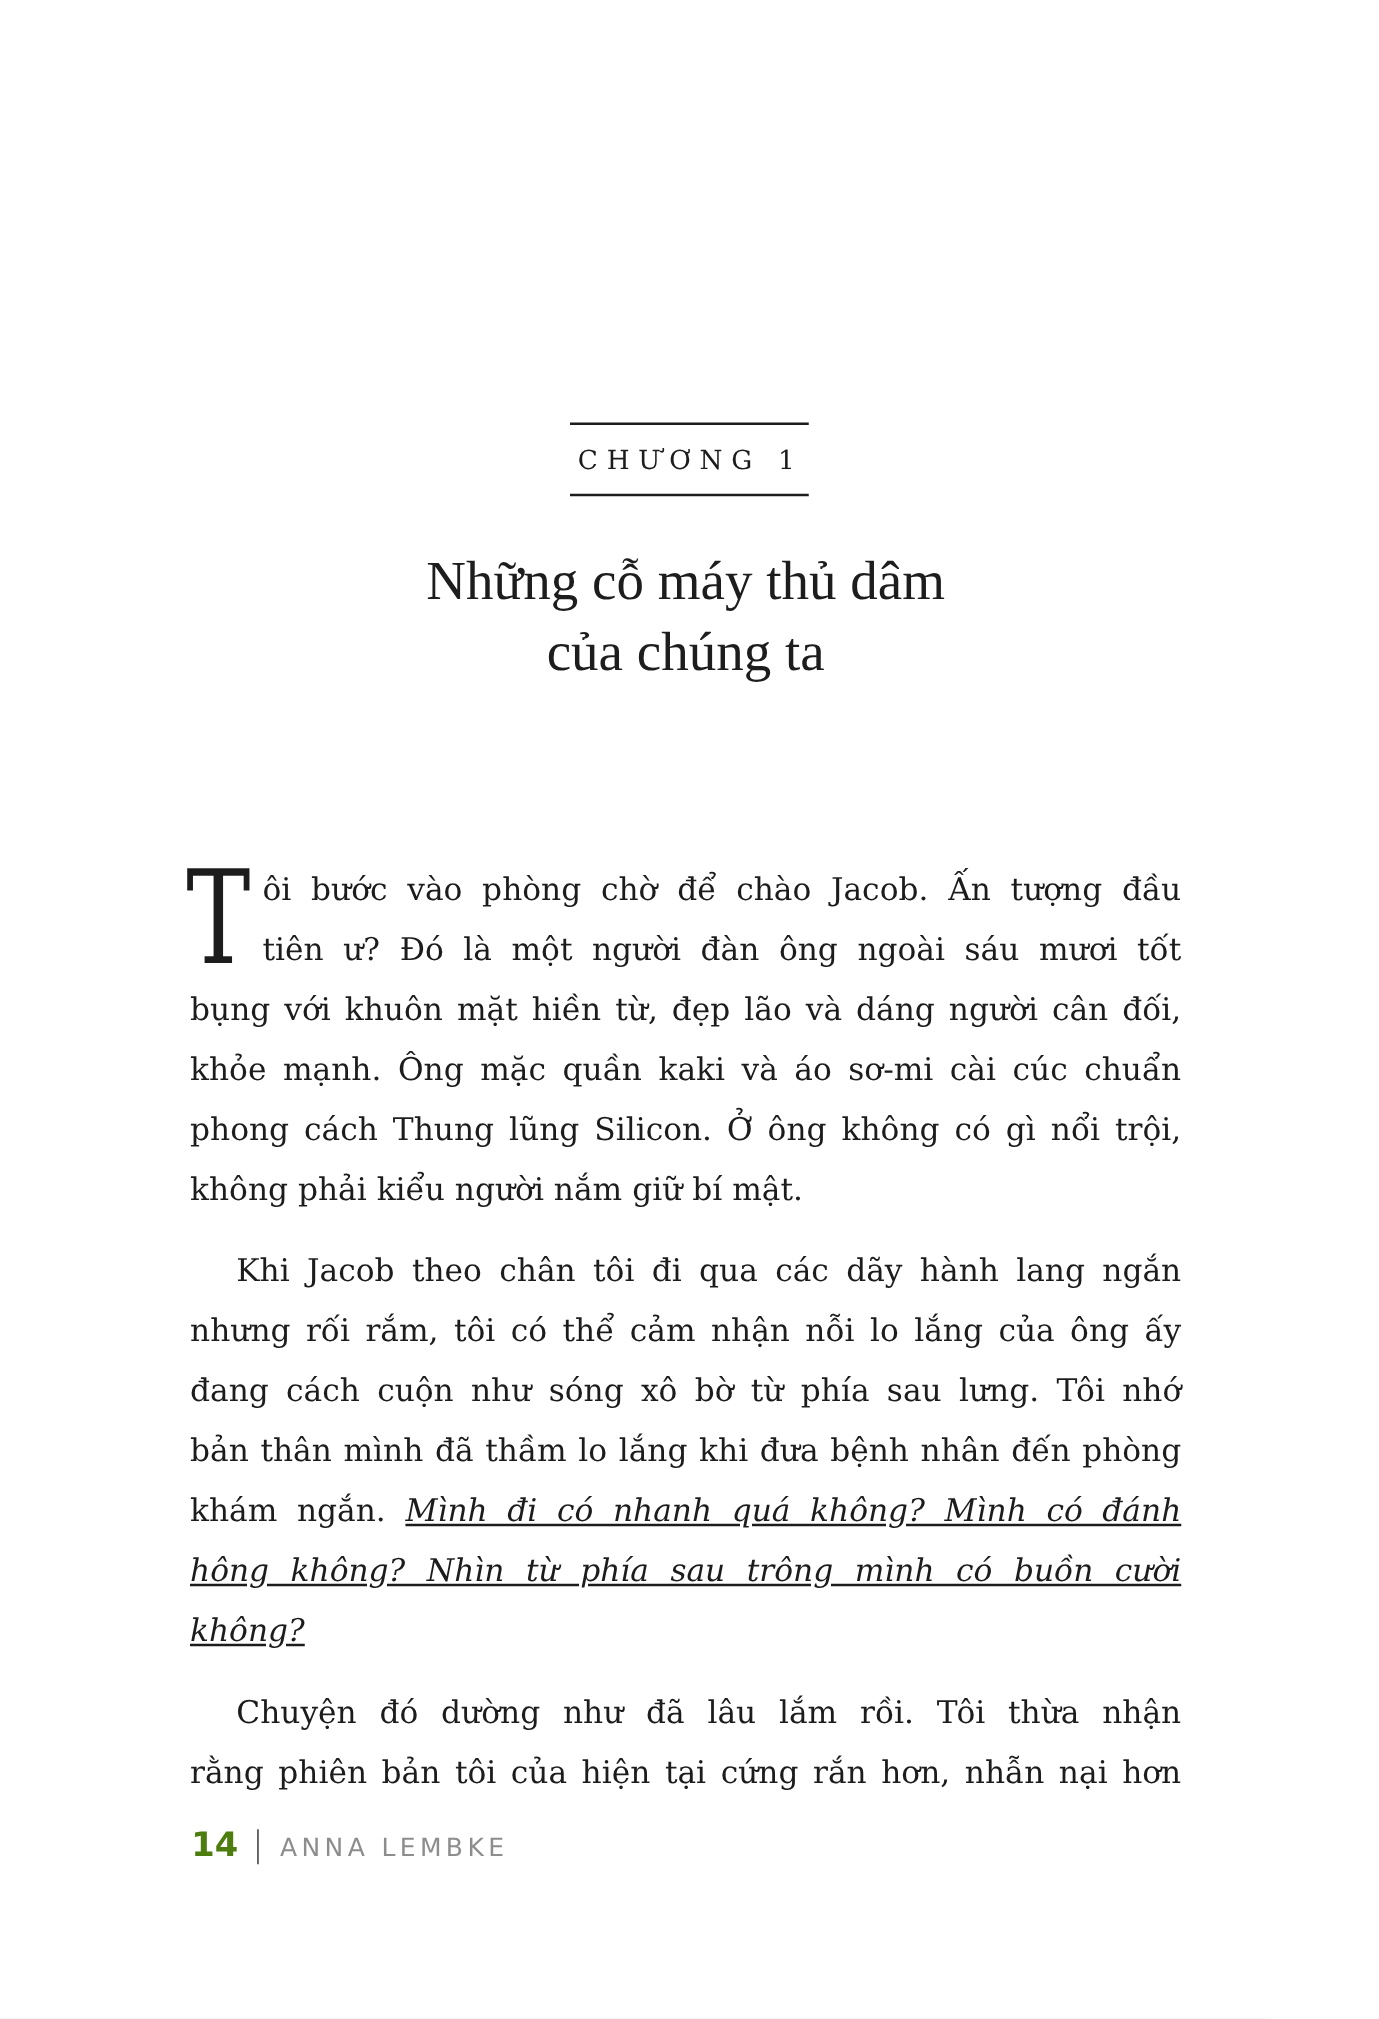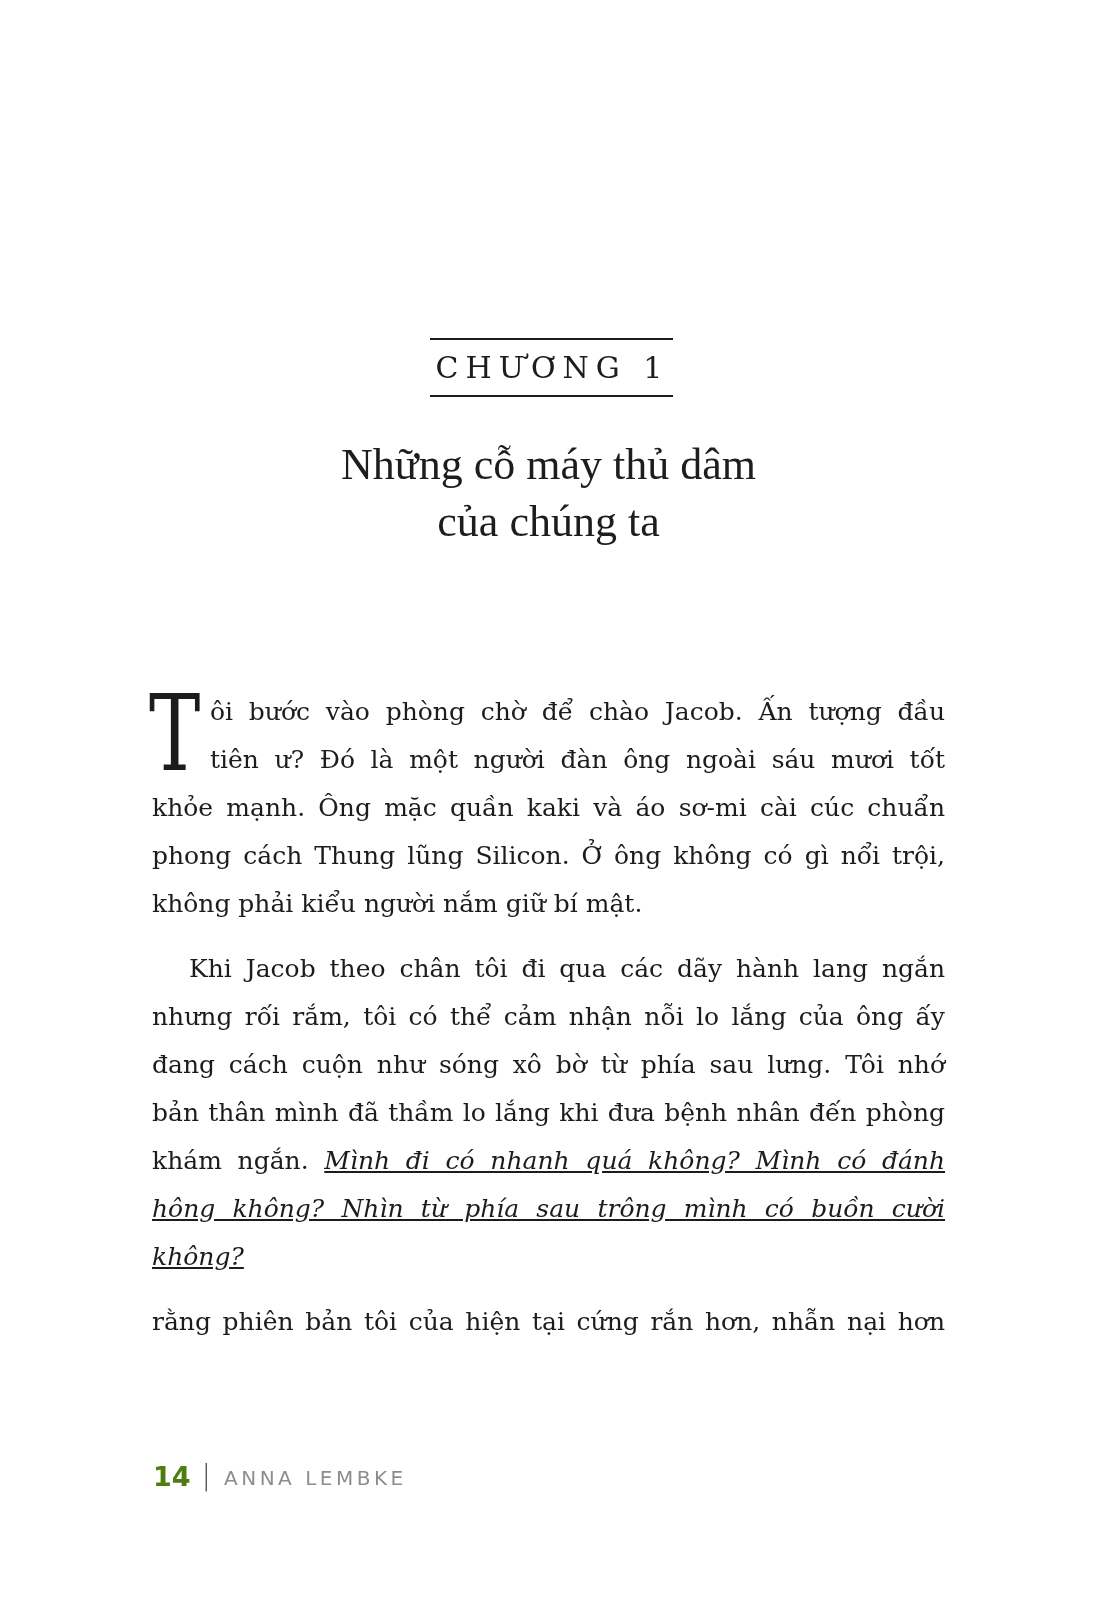--- a/index.html
+++ b/index.html
@@ -23,21 +23,21 @@
   .chapter-head{
     position:absolute;top:338px;left:0;width:100%;
     text-align:center;
   }
   .chapter-box{
     display:inline-block;
     border-top:2px solid var(--rule);
     border-bottom:2px solid var(--rule);
     padding:9px 4px 8px 6px;
     font-family:"DejaVu Serif","Liberation Serif",serif;
-    font-size:30px;line-height:38px;
+    font-size:21px;line-height:38px;
     letter-spacing:7px;
     color:var(--text);
   }
   
   .title{
     position:absolute;top:436px;left:152px;width:793px;
     text-align:center;
     font-family:Liberation Serif, serif;
     font-weight:500;
     font-size:44px;line-height:57px;
@@ -98,33 +98,35 @@
     <span class="title-line">Những cỗ máy thủ dâm</span>
     <span class="title-line">của chúng ta</span>
   </h1>
 
   <div class="body-text">
     <span class="dropcap">T</span>
 
   <div class="para">
         <div class="line just dc-indent"><span>ôi bước vào phòng chờ để chào Jacob. Ấn tượng đầu</span></div>
         <div class="line just dc-indent"><span>tiên ư? Đó là một người đàn ông ngoài sáu mươi tốt</span></div>
+        <div class="line just"><span>bụng với khuôn mặt hiền từ, đẹp lão và dáng người cân đối,</span></div>
         <div class="line just"><span>khỏe mạnh. Ông mặc quần kaki và áo sơ-mi cài cúc chuẩn</span></div>
         <div class="line just"><span>phong cách Thung lũng Silicon. Ở ông không có gì nổi trội,</span></div>
         <div class="line"><span>không phải kiểu người nắm giữ bí mật.</span></div>
       </div>
       <div class="para">
         <div class="line just p-indent"><span>Khi Jacob theo chân tôi đi qua các dãy hành lang ngắn</span></div>
         <div class="line just"><span>nhưng rối rắm, tôi có thể cảm nhận nỗi lo lắng của ông ấy</span></div>
         <div class="line just"><span>đang cách cuộn như sóng xô bờ từ phía sau lưng. Tôi nhớ</span></div>
         <div class="line just"><span>bản thân mình đã thầm lo lắng khi đưa bệnh nhân đến phòng</span></div>
         <div class="line just"><span>khám ngắn. </span><span class="em">Mình đi có nhanh quá không? Mình có đánh</span></div>
         <div class="line just"><span class="em">hông không? Nhìn từ phía sau trông mình có buồn cười không?</span></div>
       </div>
       <div class="para">
+        <div class="line just p-indent"><span>Chuyện đó dường như đã lâu lắm rồi. Tôi thừa nhận</span></div>
         <div class="line just"><span>rằng phiên bản tôi của hiện tại cứng rắn hơn, nhẫn nại hơn</span></div>
       </div>
     </div>
 
   <div class="footer">
     <span class="pnum">14</span>
     <span class="sep">|</span>
     <span class="author">ANNA LEMBKE</span>
   </div>
 

